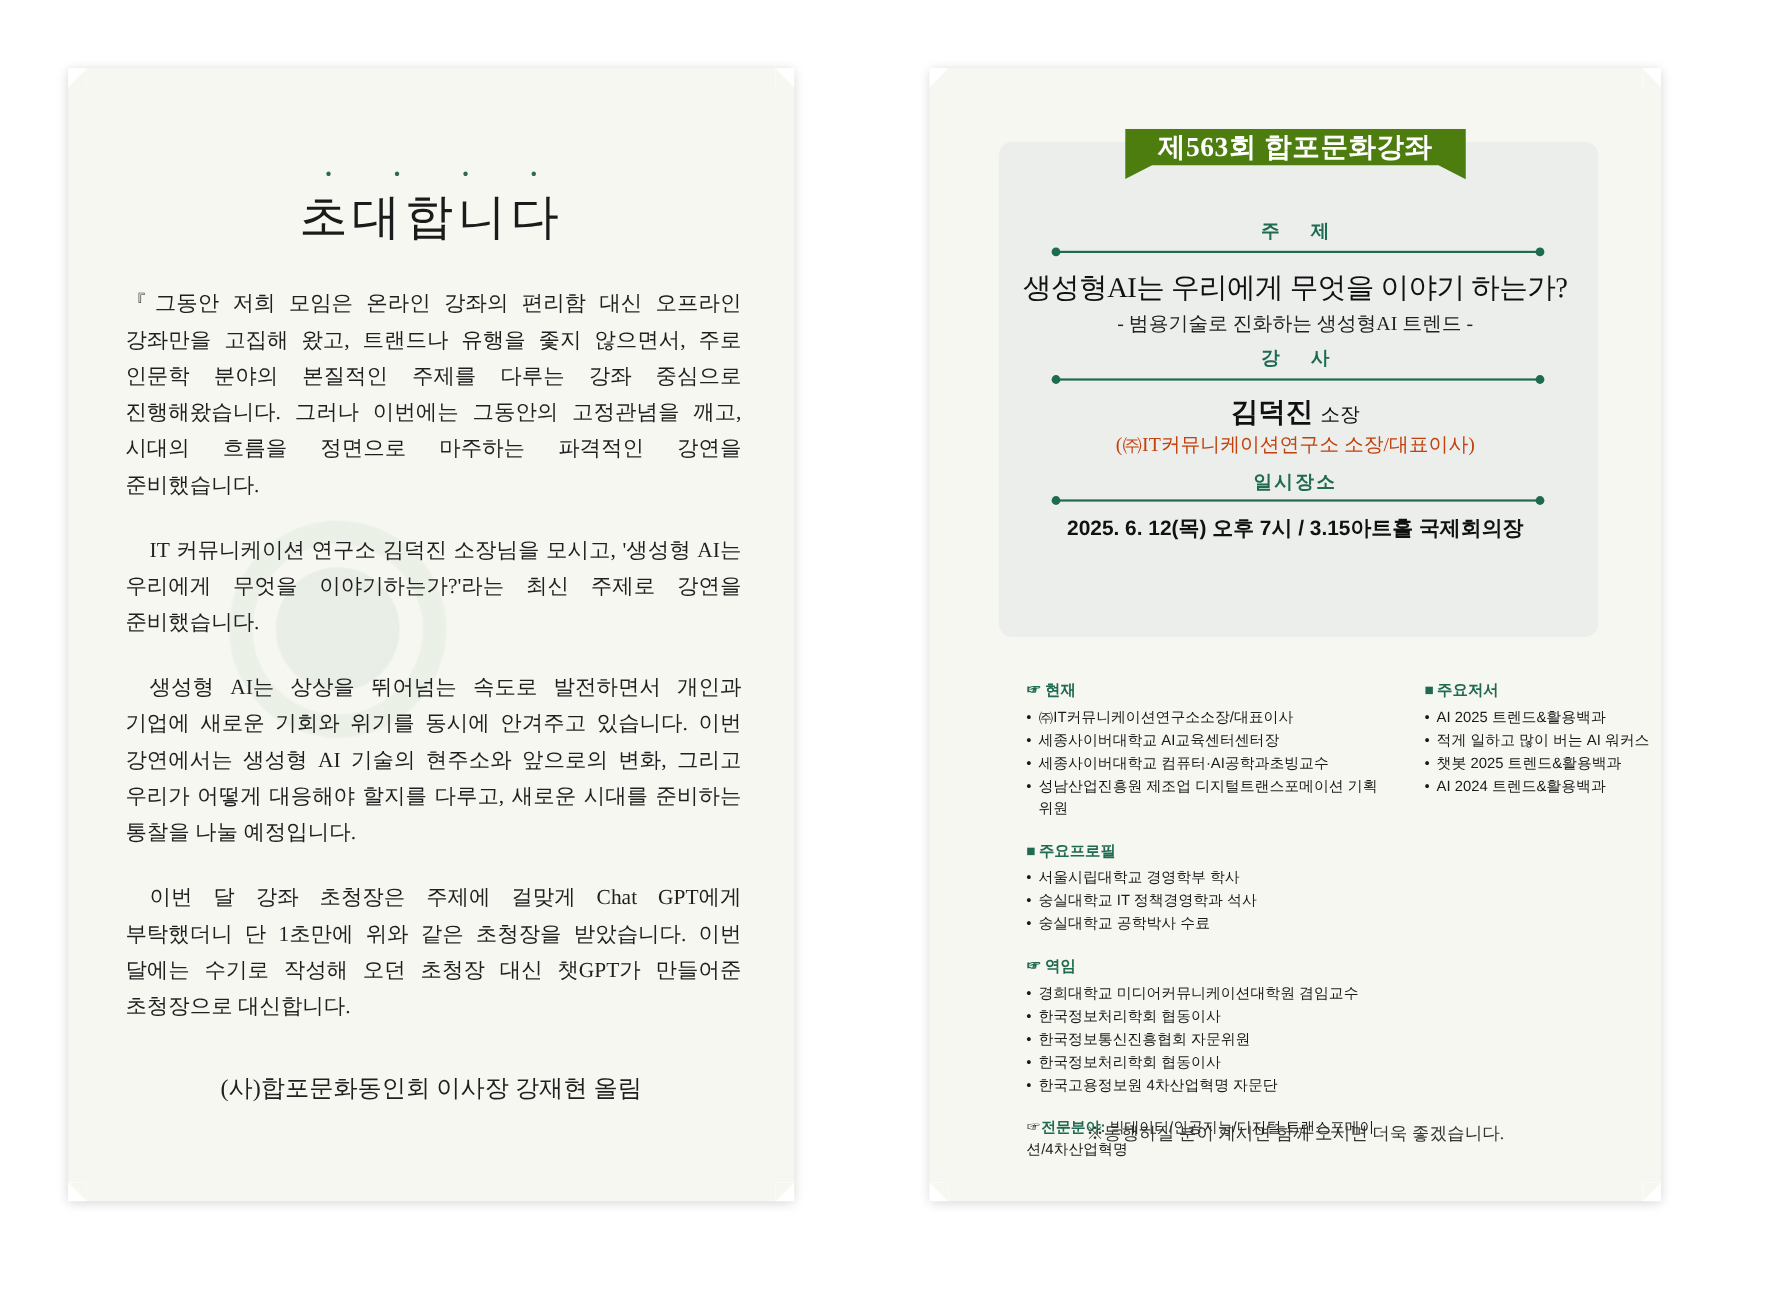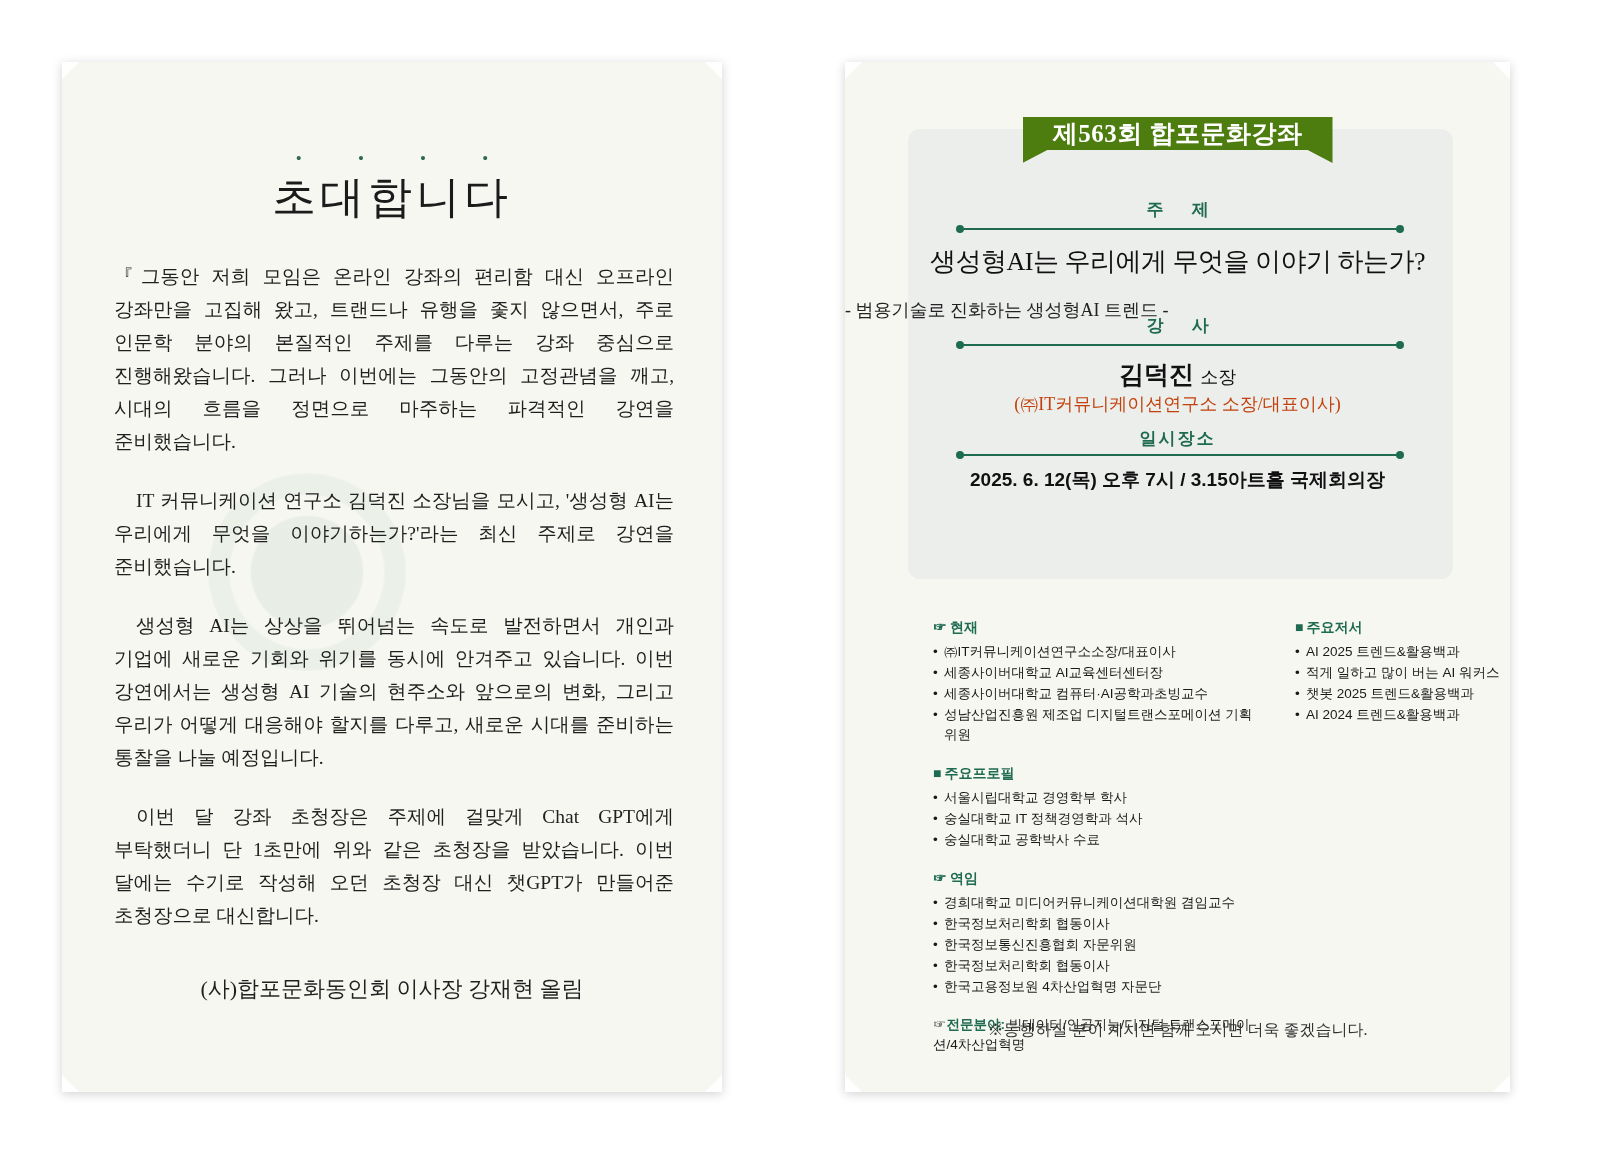--- a/index.html
+++ b/index.html
@@ -189,24 +189,23 @@
     left: 0; right: 0;
     text-align: center;
     font-size: 26px;
     font-weight: normal;
     color: #111111;
     letter-spacing: -0.5px;
   }
   .topic-sub {
     position: absolute;
     left: 0; right: 0;
-    text-align: left;
+    text-align: center;
     font-size: 18px;
     color: #222222;
-    margin-top: 16px;
   }
   .speaker-name {
     position: absolute;
     left: 0; right: 0;
     text-align: center;
     font-size: 25px;
     font-weight: bold;
     color: #111111;
   }
   .speaker-name .sub {

